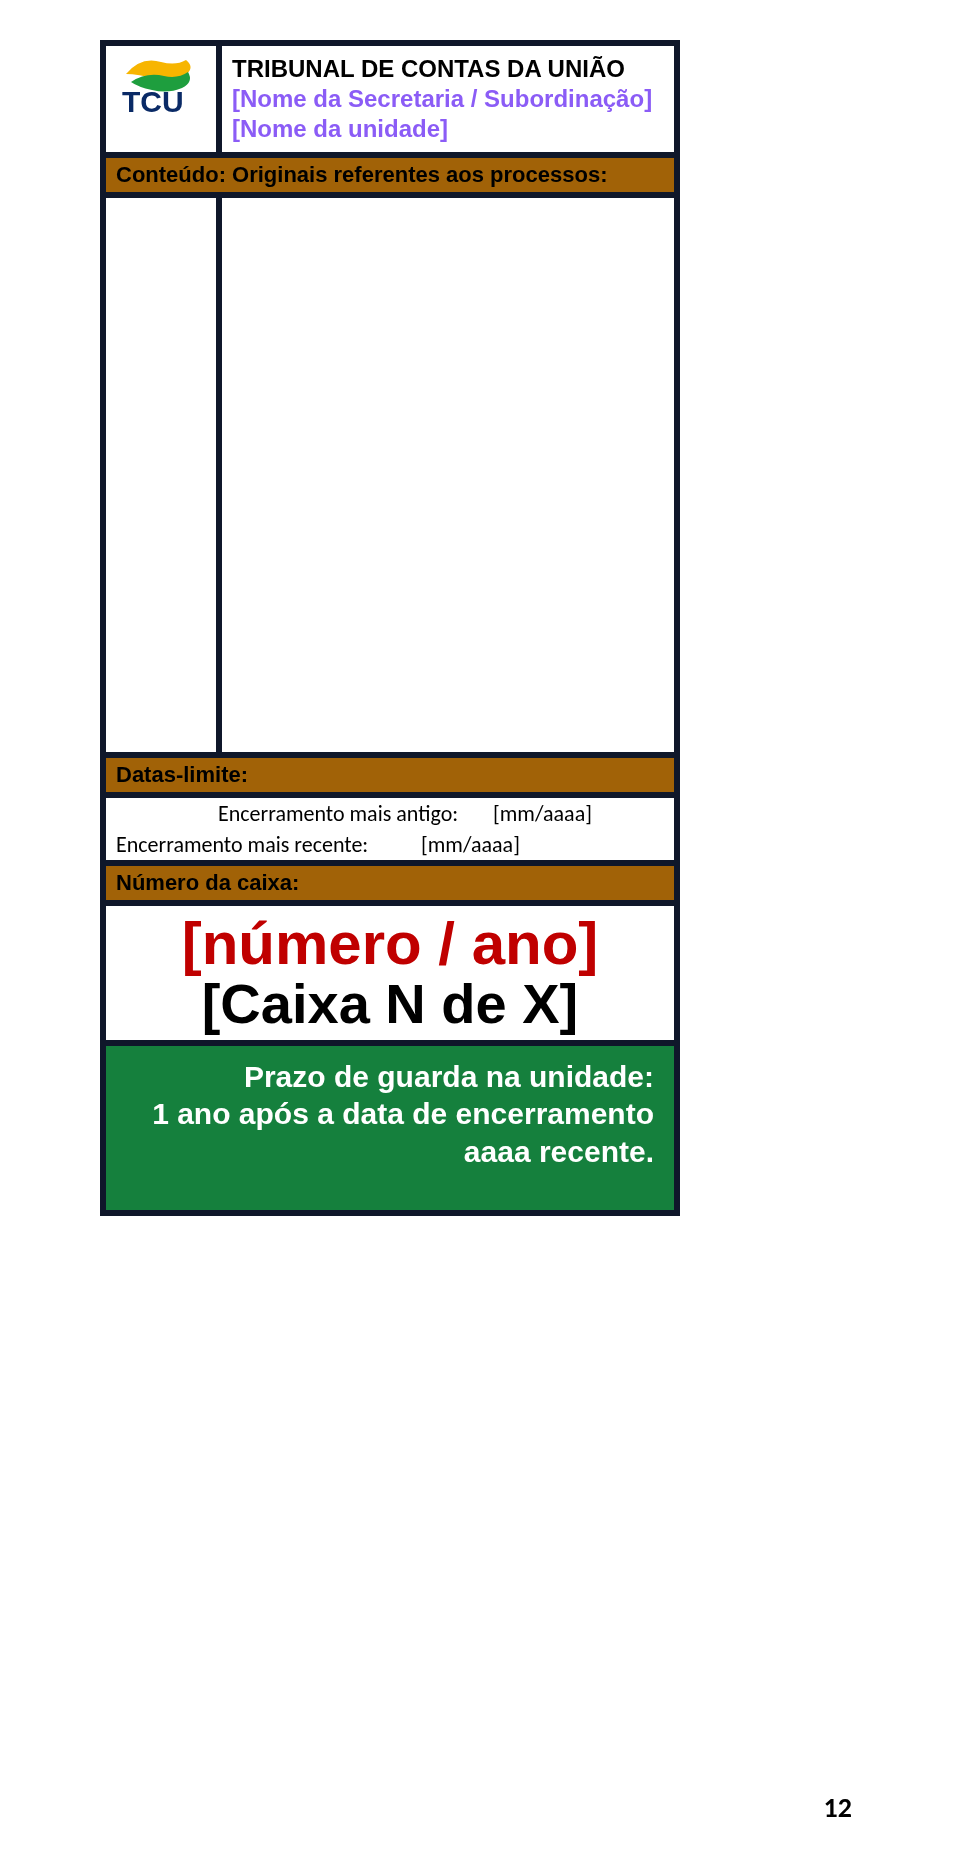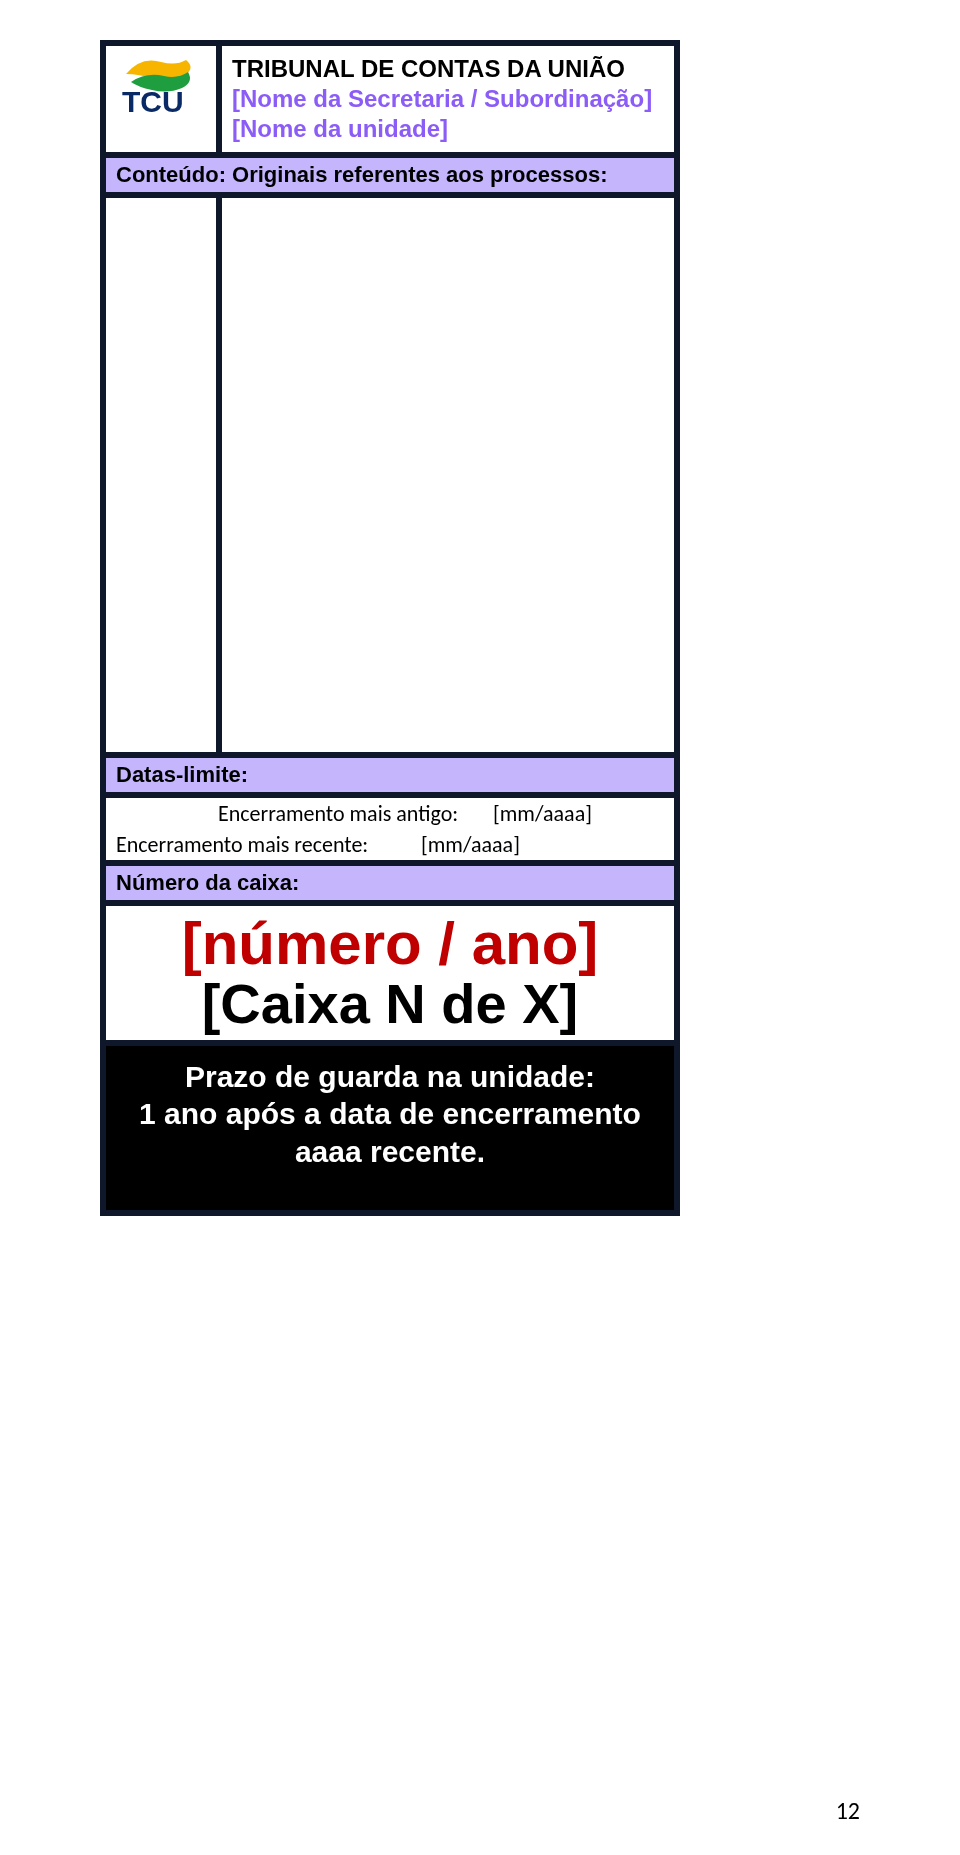--- a/index.html
+++ b/index.html
@@ -50,21 +50,21 @@
   }
   .header-text .org {
     font-weight: bold;
     color: #000;
   }
   .header-text .red {
     font-weight: bold;
     color: #8b5cf6;
   }
   .gray-bar td {
-    background: #c4b5fd;
+    background: #a16207;
     font-family: Arial, sans-serif;
     font-weight: bold;
     font-size: 22px;
     padding: 4px 10px;
   }
   .col-labels td {
     font-family: "Calibri", Arial, sans-serif;
     font-size: 22px;
     padding: 4px 10px;
   }
@@ -89,34 +89,35 @@
     line-height: 1.05;
   }
   .caixa-big {
     font-family: Arial, sans-serif;
     font-weight: bold;
     font-size: 56px;
     color: #000;
     line-height: 1.05;
   }
   .black-row td {
-    background: #000000;
+    background: #15803d;
     color: #fff;
-    text-align: center;
+    text-align: right;
     font-family: Arial, sans-serif;
     font-weight: bold;
     font-size: 30px;
     padding: 12px 20px 40px 20px;
     line-height: 1.25;
   }
   .page-number {
     position: absolute;
     bottom: 30px;
-    right: 100px;
-    font-size: 24px;
+    right: 108px;
+    font-size: 28px;
+    font-weight: bold;
   }
 </style>
 </head>
 <body>
 
 <div class="page">
 
   <table class="etiqueta">
     <tbody>
         <tr class="header-row">

